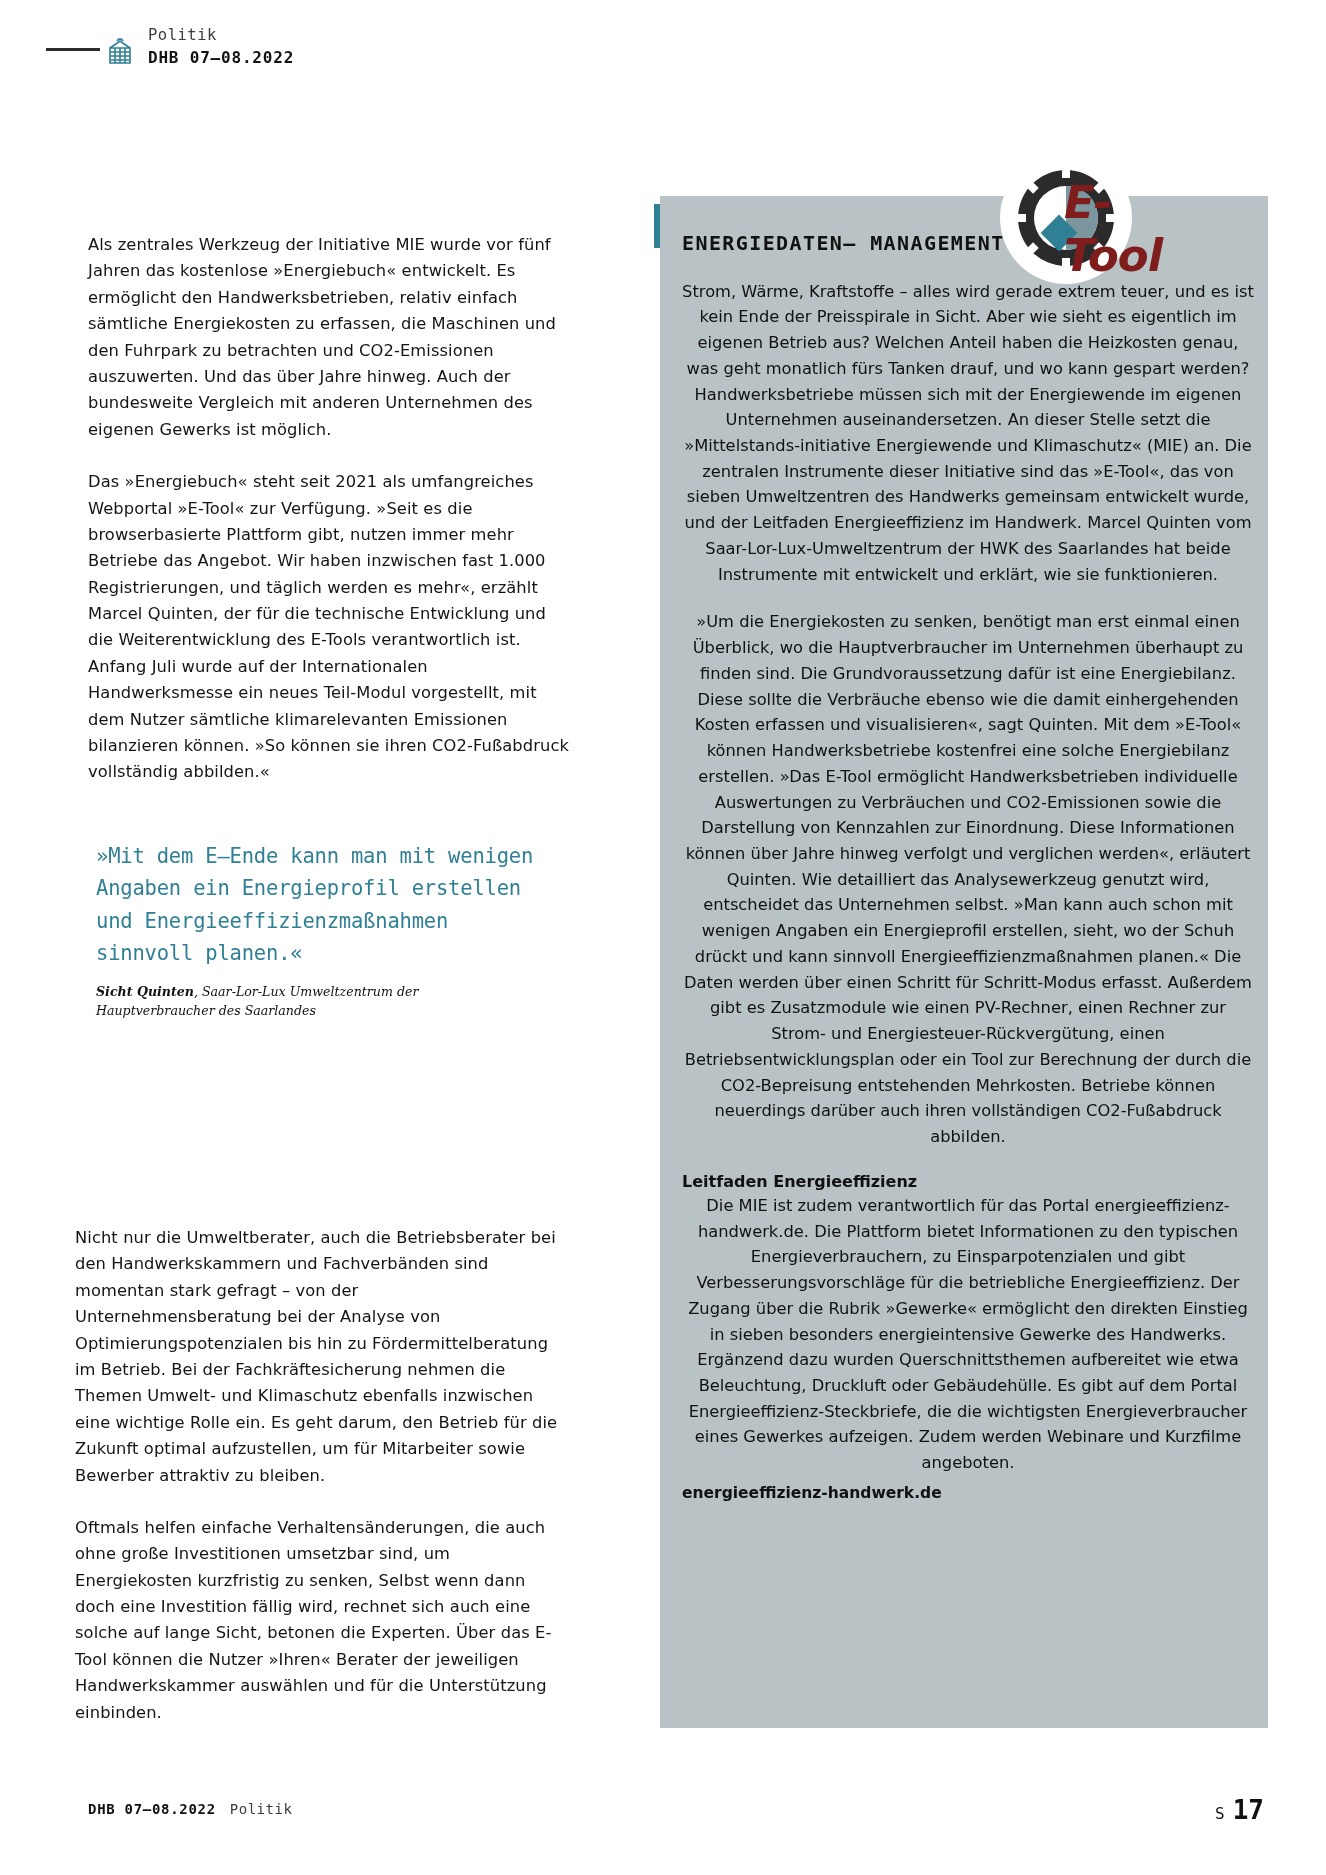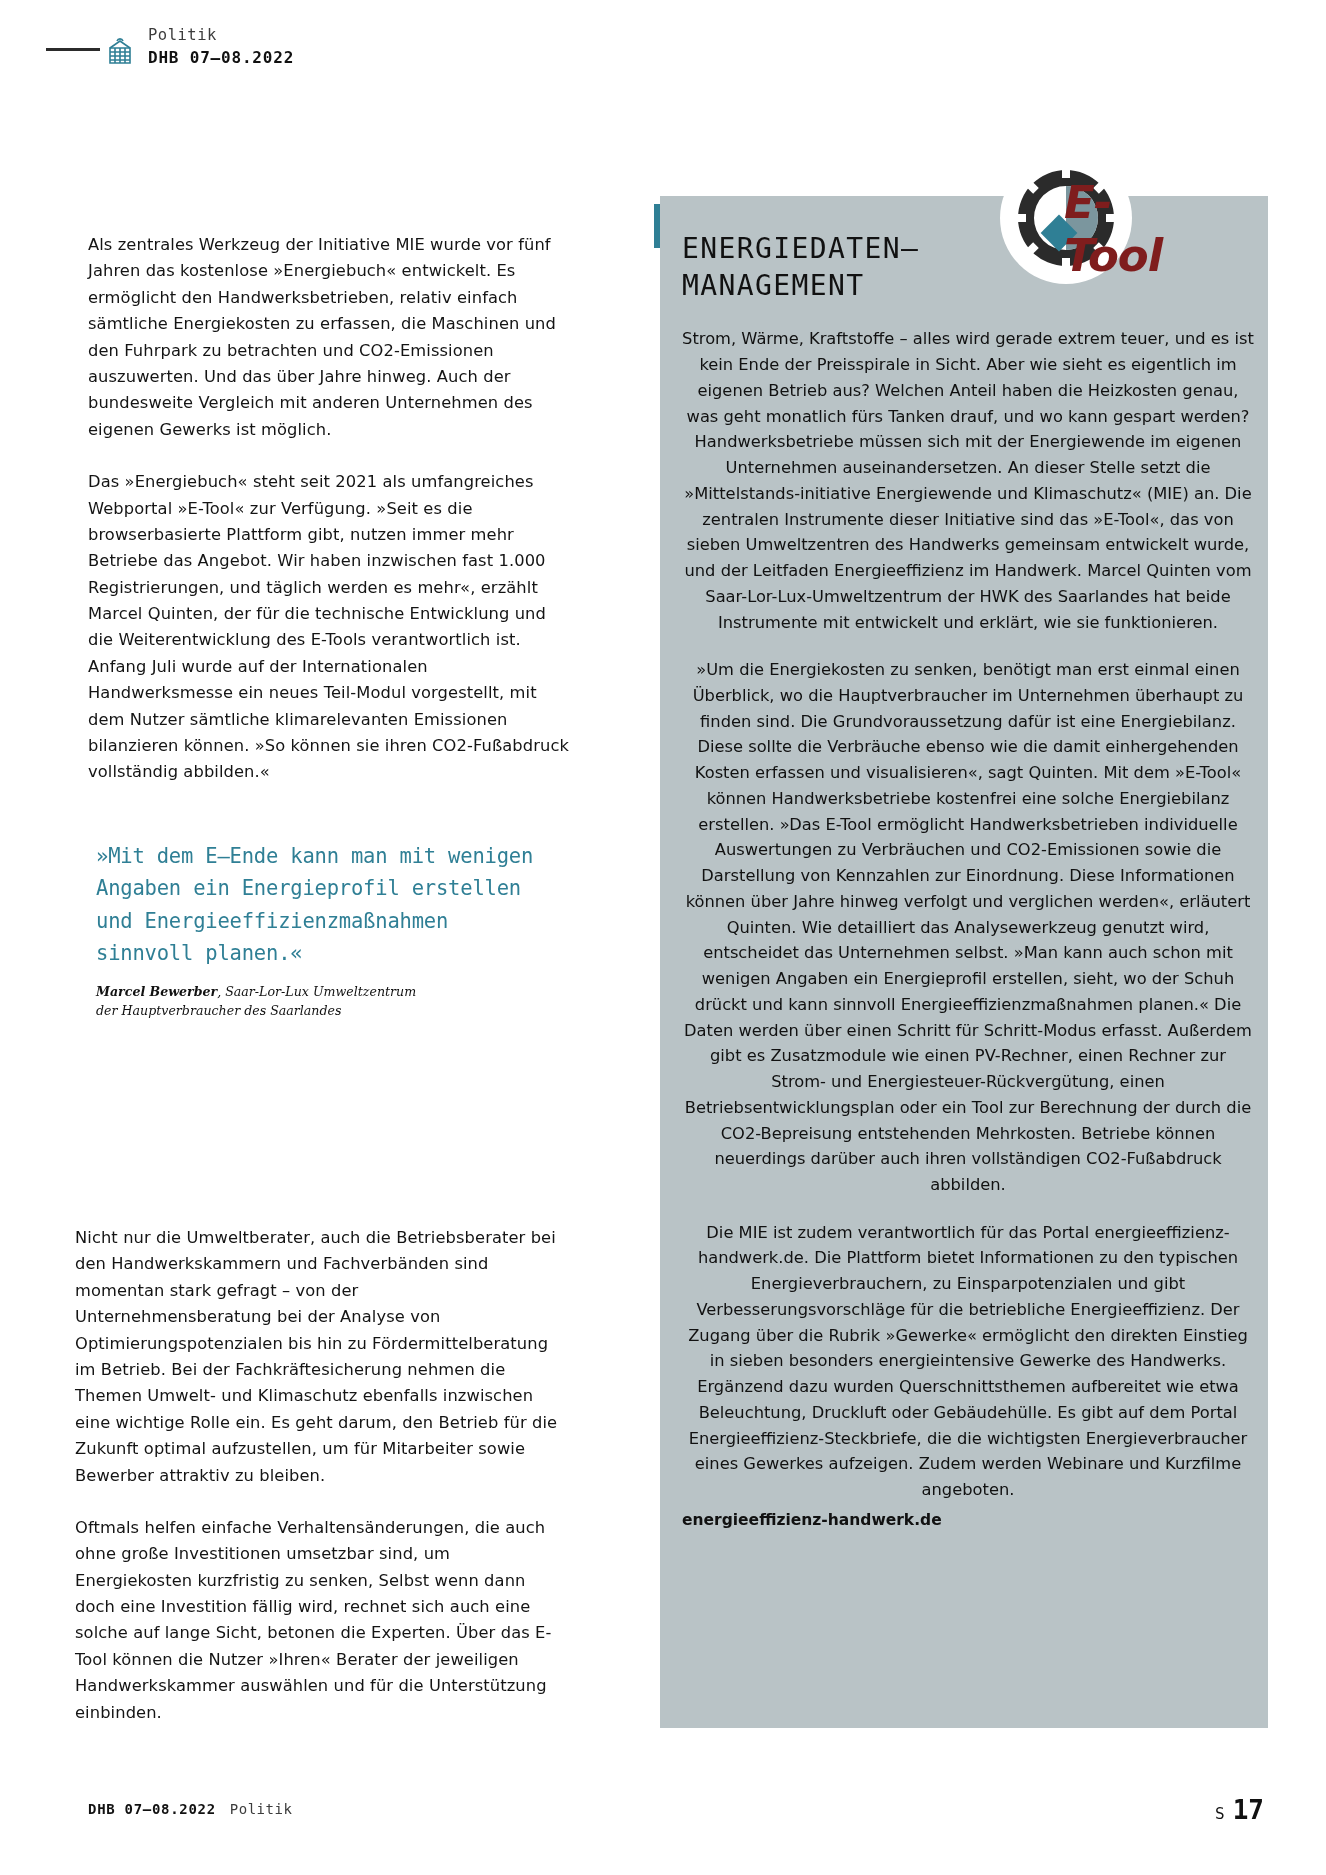--- a/index.html
+++ b/index.html
@@ -137,22 +137,22 @@
     background: #b9c3c6;
   }
   .panel-inner {
     position: absolute;
     left: 22px;
     top: 34px;
     width: 572px;
   }
   .panel-title {
     font-family: "DejaVu Sans Mono", monospace;
-    font-size: 28px;
-    font-weight: normal;
+    font-size: 20px;
+    font-weight: bold;
     letter-spacing: 1.4px;
     line-height: 1.33;
     color: #111;
     width: 330px;
     margin: 0 0 22px 0;
   }
   .panel-text {
     font-family: "DejaVu Sans", sans-serif;
     font-size: 16.3px;
     line-height: 1.58;
@@ -271,36 +271,37 @@
     </div>
   </div>
 
   <div class="left-col">
     <p class="body-text">Als zentrales Werkzeug der Initiative MIE wurde vor fünf Jahren das kostenlose »Energiebuch« entwickelt. Es ermöglicht den Handwerksbetrieben, relativ einfach sämtliche Energiekosten zu erfassen, die Maschinen und den Fuhrpark zu betrachten und CO2-Emissionen auszuwerten. Und das über Jahre hinweg. Auch der bundesweite Vergleich mit anderen Unternehmen des eigenen Gewerks ist möglich.</p>
     <p class="body-text">Das »Energiebuch« steht seit 2021 als umfangreiches Webportal »E-Tool« zur Verfügung. »Seit es die browserbasierte Plattform gibt, nutzen immer mehr Betriebe das Angebot. Wir haben inzwischen fast 1.000 Registrierungen, und täglich werden es mehr«, erzählt Marcel Quinten, der für die technische Entwicklung und die Weiterentwicklung des E-Tools verantwortlich ist. Anfang Juli wurde auf der Internationalen Handwerksmesse ein neues Teil-Modul vorgestellt, mit dem Nutzer sämtliche klimarelevanten Emissionen bilanzieren können. »So können sie ihren CO2-Fußabdruck vollständig abbilden.«</p>
 
     <div class="pull-quote">
       <div class="q">»Mit dem E–Ende kann man mit wenigen Angaben ein Energieprofil erstellen und Energieeffizienzmaßnahmen sinnvoll planen.«</div>
       <div class="attrib">
-        <b>Marcel Bewerber</b><i>, Saar-Lor-Lux Umweltzentrum der Hauptverbraucher des Saarlandes</i>
+        <b>Sicht Quinten</b><i>, Saar-Lor-Lux Umweltzentrum der Hauptverbraucher des Saarlandes</i>
       </div>
     </div>
   </div>
 
   <div class="left-lower">
     <p class="body-text">Nicht nur die Umweltberater, auch die Betriebsberater bei den Handwerkskammern und Fachverbänden sind momentan stark gefragt – von der Unternehmensberatung bei der Analyse von Optimierungspotenzialen bis hin zu Fördermittelberatung im Betrieb. Bei der Fachkräftesicherung nehmen die Themen Umwelt- und Klimaschutz ebenfalls inzwischen eine wichtige Rolle ein. Es geht darum, den Betrieb für die Zukunft optimal aufzustellen, um für Mitarbeiter sowie Bewerber attraktiv zu bleiben.</p>
     <p class="body-text">Oftmals helfen einfache Verhaltensänderungen, die auch ohne große Investitionen umsetzbar sind, um Energiekosten kurzfristig zu senken, Selbst wenn dann doch eine Investition fällig wird, rechnet sich auch eine solche auf lange Sicht, betonen die Experten. Über das E-Tool können die Nutzer »Ihren« Berater der jeweiligen Handwerkskammer auswählen und für die Unterstützung einbinden.</p>
   </div>
 
   <div class="panel-tab"></div>
   <div class="panel">
     <div class="panel-inner">
       <h2 class="panel-title">ENERGIEDATEN– MANAGEMENT</h2>
       <p class="panel-text">Strom, Wärme, Kraftstoffe – alles wird gerade extrem teuer, und es ist kein Ende der Preisspirale in Sicht. Aber wie sieht es eigentlich im eigenen Betrieb aus? Welchen Anteil haben die Heizkosten genau, was geht monatlich fürs Tanken drauf, und wo kann gespart werden? Handwerksbetriebe müssen sich mit der Energiewende im eigenen Unternehmen auseinandersetzen. An dieser Stelle setzt die »Mittelstands-initiative Energiewende und Klimaschutz« (MIE) an. Die zentralen Instrumente dieser Initiative sind das »E-Tool«, das von sieben Umweltzentren des Handwerks gemeinsam entwickelt wurde, und der Leitfaden Energieeffizienz im Handwerk. Marcel Quinten vom Saar-Lor-Lux-Umweltzentrum der HWK des Saarlandes hat beide Instrumente mit entwickelt und erklärt, wie sie funktionieren.</p>
       <p class="panel-text">»Um die Energiekosten zu senken, benötigt man erst einmal einen Überblick, wo die Hauptverbraucher im Unternehmen überhaupt zu finden sind. Die Grundvoraussetzung dafür ist eine Energiebilanz. Diese sollte die Verbräuche ebenso wie die damit einhergehenden Kosten erfassen und visualisieren«, sagt Quinten. Mit dem »E-Tool« können Handwerksbetriebe kostenfrei eine solche Energiebilanz erstellen. »Das E-Tool ermöglicht Handwerksbetrieben individuelle Auswertungen zu Verbräuchen und CO2-Emissionen sowie die Darstellung von Kennzahlen zur Einordnung. Diese Informationen können über Jahre hinweg verfolgt und verglichen werden«, erläutert Quinten. Wie detailliert das Analysewerkzeug genutzt wird, entscheidet das Unternehmen selbst. »Man kann auch schon mit wenigen Angaben ein Energieprofil erstellen, sieht, wo der Schuh drückt und kann sinnvoll Energieeffizienzmaßnahmen planen.« Die Daten werden über einen Schritt für Schritt-Modus erfasst. Außerdem gibt es Zusatzmodule wie einen PV-Rechner, einen Rechner zur Strom- und Energiesteuer-Rückvergütung, einen Betriebsentwicklungsplan oder ein Tool zur Berechnung der durch die CO2-Bepreisung entstehenden Mehrkosten. Betriebe können neuerdings darüber auch ihren vollständigen CO2-Fußabdruck abbilden.</p>
+      <div class="panel-subhead">Leitfaden Energieeffizienz</div>
       <p class="panel-text">Die MIE ist zudem verantwortlich für das Portal energieeffizienz-handwerk.de. Die Plattform bietet Informationen zu den typischen Energieverbrauchern, zu Einsparpotenzialen und gibt Verbesserungsvorschläge für die betriebliche Energieeffizienz. Der Zugang über die Rubrik »Gewerke« ermöglicht den direkten Einstieg in sieben besonders energieintensive Gewerke des Handwerks. Ergänzend dazu wurden Querschnittsthemen aufbereitet wie etwa Beleuchtung, Druckluft oder Gebäudehülle. Es gibt auf dem Portal Energieeffizienz-Steckbriefe, die die wichtigsten Energieverbraucher eines Gewerkes aufzeigen. Zudem werden Webinare und Kurzfilme angeboten.</p>
       <div class="panel-link">energieeffizienz-handwerk.de</div>
     </div>
 
   </div>
 
   <div class="etool-logo">
     <div class="etool-circle"></div>
     <svg viewBox="0 0 132 132" width="132" height="132" style="position:absolute;left:0;top:0;">
       <g>

